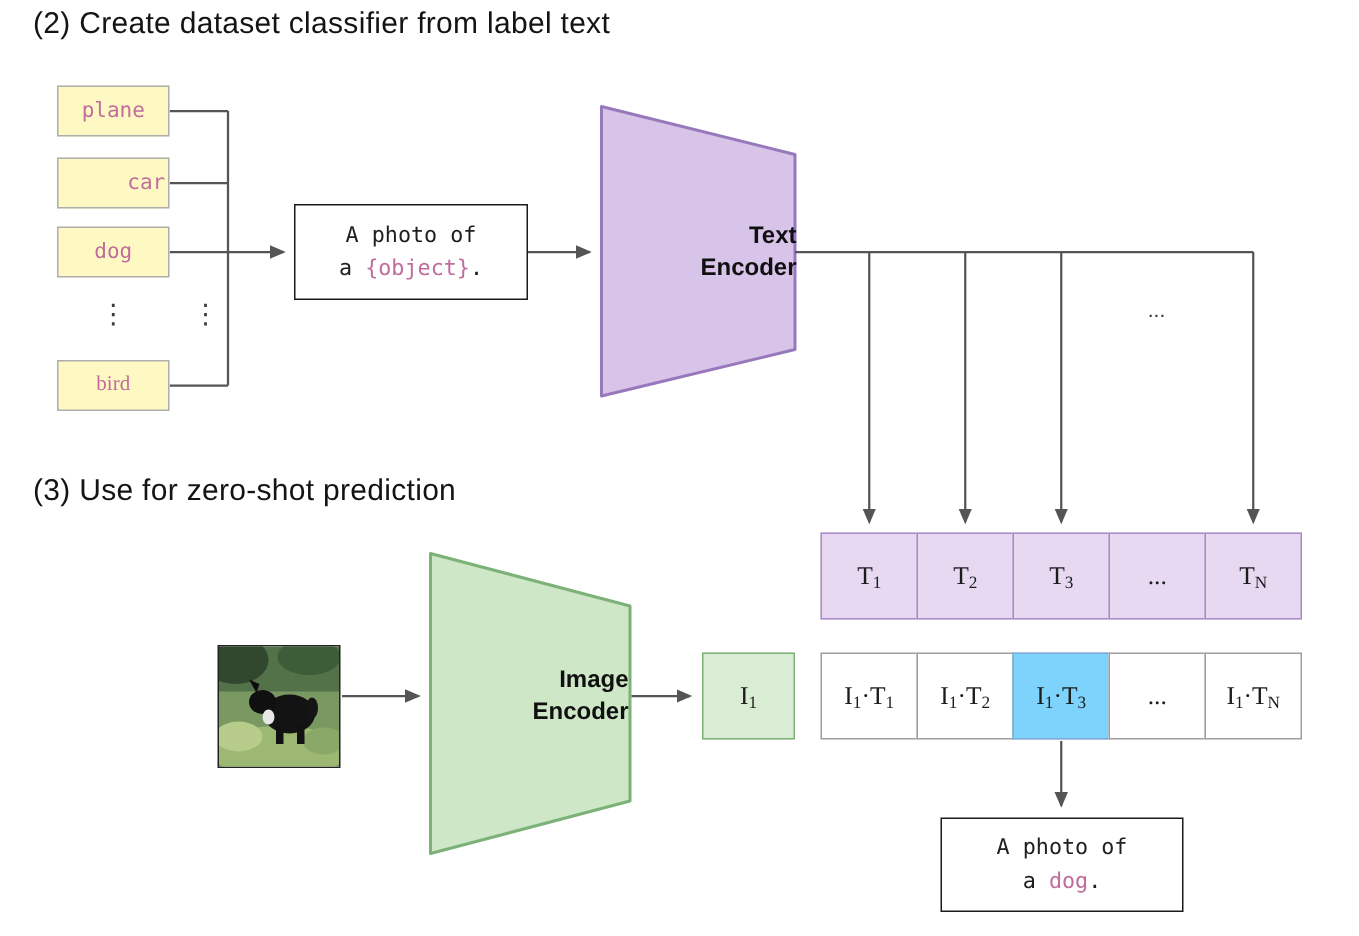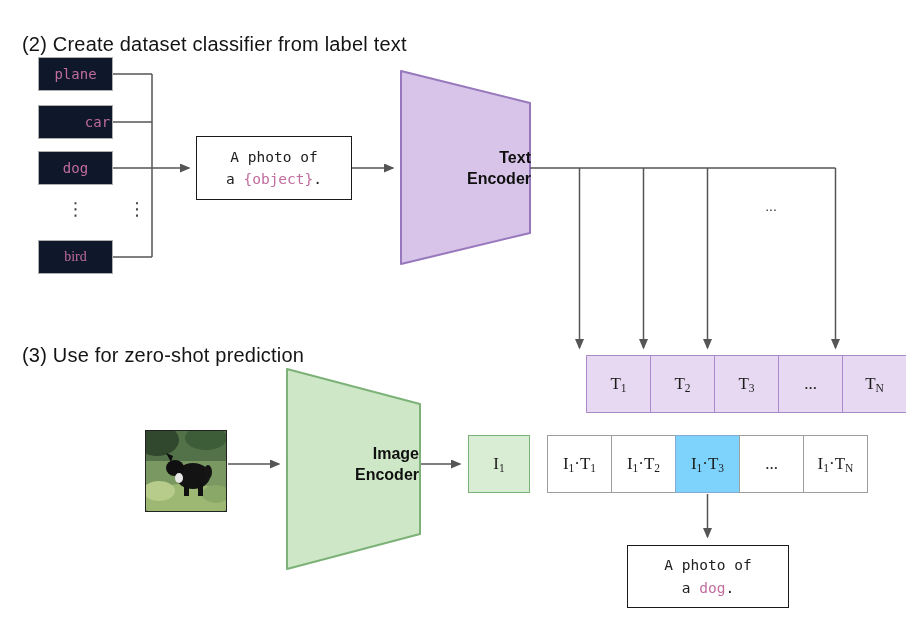--- a/index.html
+++ b/index.html
@@ -2,23 +2,23 @@
 <html><head>
 <meta charset="utf-8">
 <style>
   * { margin:0; padding:0; box-sizing:border-box; }
   html,body { background:#ffffff; }
   body { font-family:"Liberation Sans", sans-serif; }
   .stage { position:relative; width:906px; height:624px; background:#fff; overflow:hidden; }
   .overlay { position:absolute; left:0; top:0; }
   .abs { position:absolute; }
 
-  .title { font-size:20px; color:#141414; letter-spacing:0.2px;margin-top:28px; }
+  .title { font-size:20px; color:#141414; letter-spacing:0.2px; }
 
-  .labelbox { width:75px; height:34px; border:1px solid #aeaeae; background:#0f172a;
+  .labelbox { width:75px; height:34px; border:1px solid #aeaeae; background:#fef9c3;
     display:flex; align-items:center; justify-content:center;
     font-family:"DejaVu Sans Mono", monospace; font-size:14px; color:#c06c9c; }
 
   .vdots { font-size:18px; color:#3c3c3c; text-align:center; }
 
   .textbox { border:1.5px solid #1a1a1a; background:#fff;
     display:flex; flex-direction:column; align-items:center; justify-content:center;
     font-family:"DejaVu Sans Mono", monospace; font-size:14.5px; color:#202020; line-height:1.55; }
   .pink { color:#c06c9c; }
 
@@ -95,21 +95,21 @@
     <div><span>a </span><span class="pink">{object}</span><span>.</span></div>
   </div>
 
   <div class="abs encLabel" style="left:400px; top:147px; width:131px;">
     <div>Text</div>
     <div>Encoder</div>
   </div>
 
   <div class="abs dotsH" style="left:756px; top:198px; width:30px;">...</div>
 
-  <div class="cellrow" style="left:547px; top:355px;margin-left:39px;">
+  <div class="cellrow" style="left:547px; top:355px;">
     <div class="cell tcell">
         <span><span>T</span><sub class="sub">1</sub></span>
       </div>
     <div class="cell tcell">
         <span><span>T</span><sub class="sub">2</sub></span>
       </div>
     <div class="cell tcell">
         <span><span>T</span><sub class="sub">3</sub></span>
       </div>
     <div class="cell tcell">

